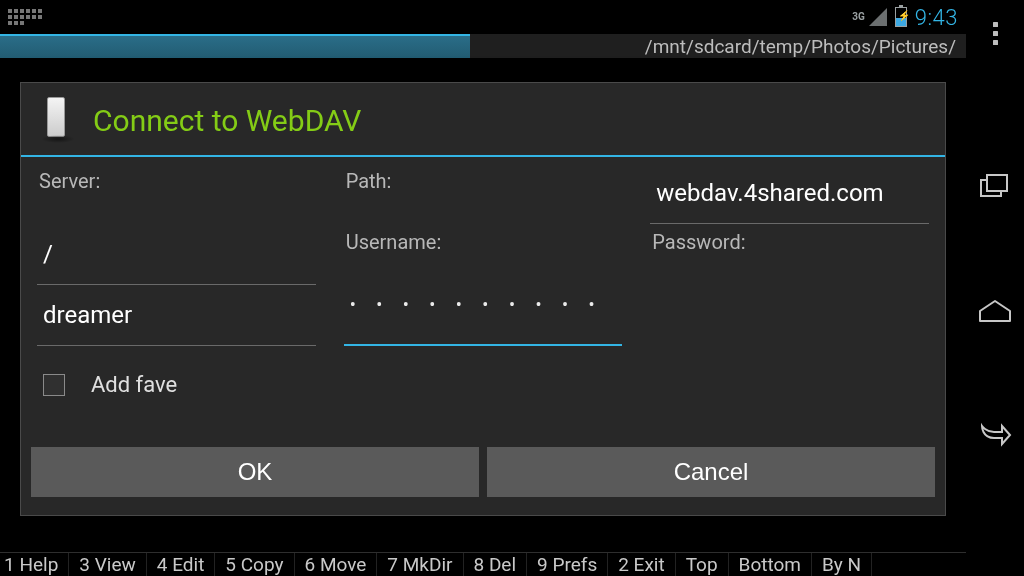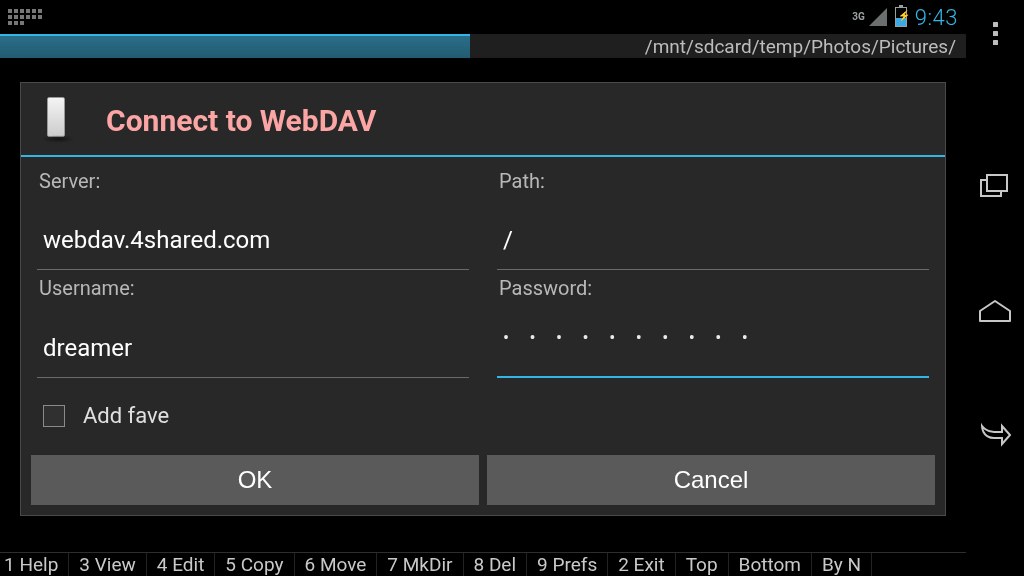--- a/index.html
+++ b/index.html
@@ -24,34 +24,34 @@
   .clock { font-size:22px; color:#33b5e5; font-weight:300; letter-spacing:0.5px;}
   
   .appheader { position:absolute; top:34px; left:0; right:58px; height:24px; background:#1f1f1f; display:flex; align-items:center; }
   .appheader .active-seg { height:100%; width:470px; background:linear-gradient(#2a6d88, #225c72); border-top:2px solid #33b5e5;}
   .breadcrumb { margin-left:auto; padding-right:10px; color:#bdbdbd; font-size:19px; white-space:nowrap;}
   
   .dim { position:absolute; top:70px; left:0; right:58px; bottom:36px; background:rgba(0,0,0,0.5);}
   
   .dialog { position:absolute; top:82px; left:20px; right:78px; bottom:60px; background:#282828; border:1px solid #4a4a4a; box-shadow:0 4px 20px rgba(0,0,0,0.7); display:flex; flex-direction:column; }
   .dlg-title { display:flex; align-items:center; gap:14px; padding:14px 18px 12px 18px;}
-  .dlg-title .title-text { color:#fca5a5; font-size:30px; font-weight:700;margin-left:13px; }
+  .dlg-title .title-text { color:#84cc16; font-size:30px; font-weight:400; }
   .server-icon { width:40px; height:46px; position:relative; }
   .server-icon .tower { position:absolute; left:8px; top:0; width:18px; height:40px; background:linear-gradient(#f4f4f4,#cccccc); border:1px solid #999; border-radius:2px;}
   .server-icon .shad { position:absolute; left:2px; top:38px; width:34px; height:8px; background:radial-gradient(ellipse at center, rgba(0,0,0,0.5), transparent 70%);}
   .title-divider { height:2px; background:#33b5e5; margin:0;}
-  .dlg-body { flex:1; padding:8px 16px 4px 16px; display:grid; grid-template-columns:1fr 1fr; grid-template-rows:auto auto auto auto auto; column-gap:28px; row-gap:2px;}
+  .dlg-body { flex:1; padding:8px 16px 4px 16px; display:grid; grid-template-columns:1fr 1fr 1fr; grid-template-rows:auto auto auto auto auto; column-gap:28px; row-gap:2px;}
   .fld-label { color:#b8b8b8; font-size:20px; padding:4px 2px 0 2px;}
   .fld-input { background:transparent; border:none; border-bottom:1px solid #6a6a6a; color:#fff; font-size:24px; padding:4px 6px 6px 6px; outline:none; width:100%; font-family:inherit;}
   .fld-input.active { border-bottom:2px solid #33b5e5; }
   .pw-dots { letter-spacing:8px; font-size:18px; line-height:28px; color:#eaeaea; }
-  .check-row { grid-column:1 / span 2; display:flex; align-items:center; gap:18px; padding:14px 2px 6px 6px;}
+  .check-row { grid-column:1 / span 2; display:flex; align-items:center; gap:26px; padding:14px 2px 6px 6px;}
   .check-box { width:22px; height:22px; border:1px solid #8a8a8a; background:#303030;}
   .check-label { font-size:22px; color:#e0e0e0;}
-  .dlg-buttons { display:flex; gap:8px; padding:8px 10px 10px 10px;}
+  .dlg-buttons { display:flex; gap:8px; padding:8px 10px 18px 10px;}
   .dlg-btn { flex:1; height:50px; background:#5a5a5a; border:none; color:#fff; font-size:24px; font-weight:300; cursor:pointer;}
   
   .bottombar { position:absolute; left:0; bottom:0; right:58px; height:24px; background:#000; border-top:1px solid #2e2e2e; display:flex; align-items:flex-start; white-space:nowrap; overflow:hidden;}
   .tb-item { color:#c9c9c9; font-size:19px; padding:0 10px; border-right:1px solid #222;}
   .tb-item:first-child { padding-left:4px;}
 </style>
 </head>
 <body>
 <div class="screen">
 

